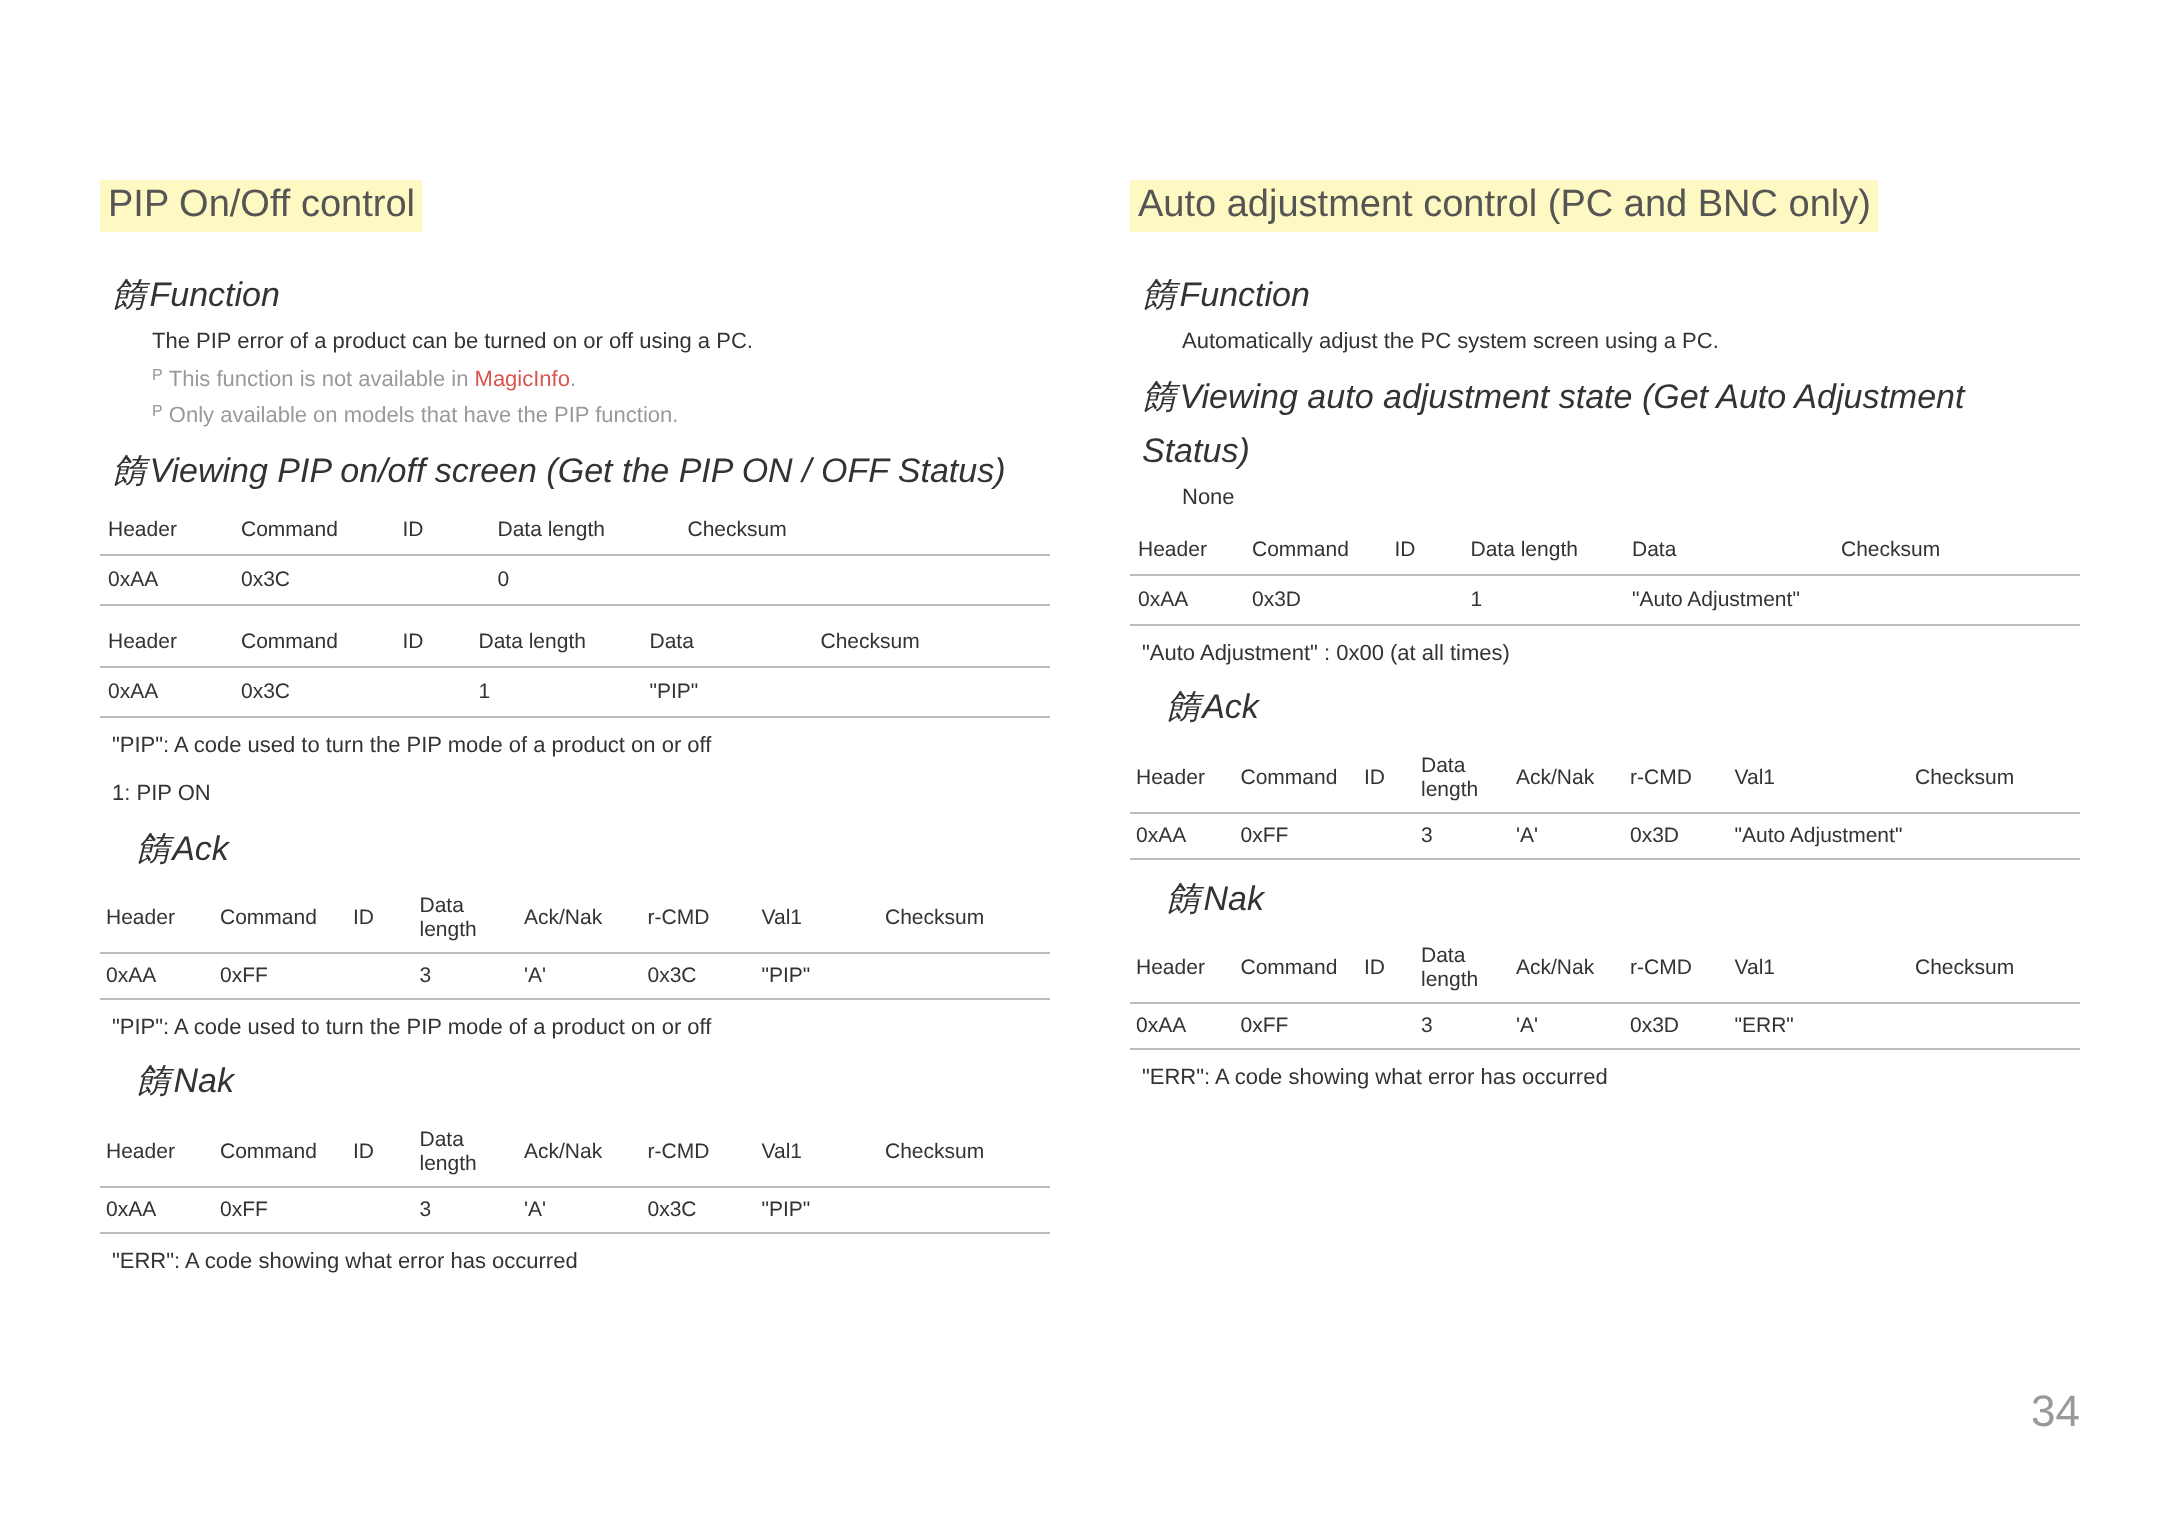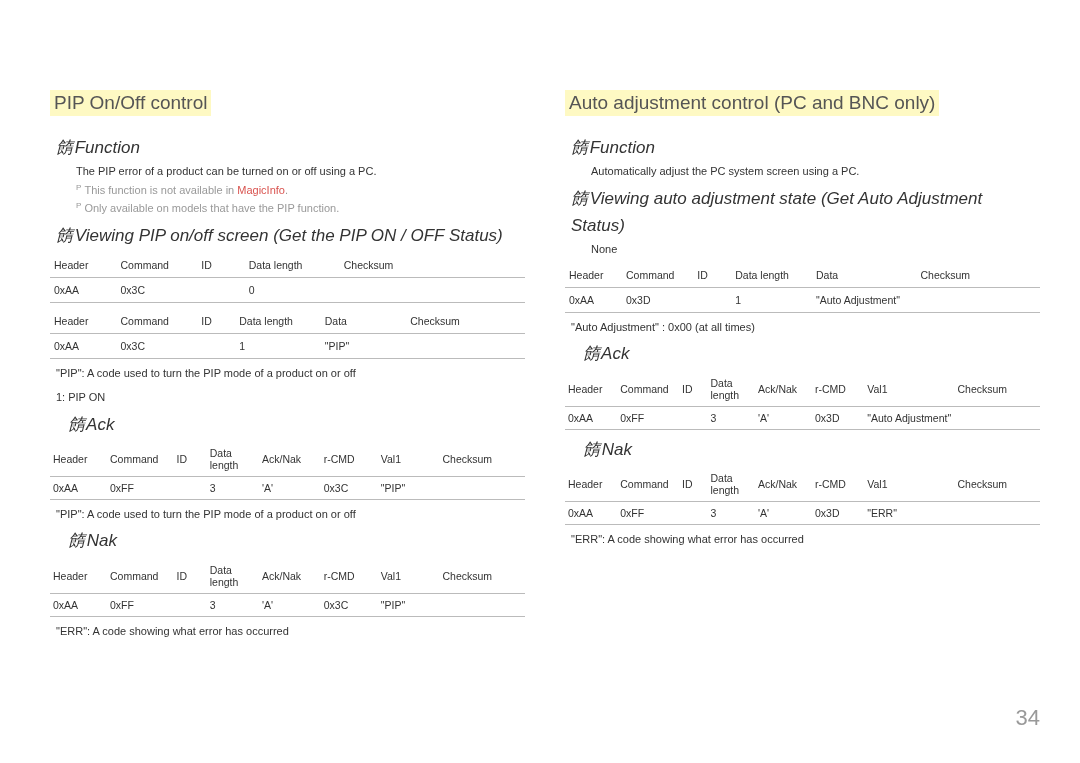--- a/index.html
+++ b/index.html
@@ -66,21 +66,21 @@
     font-weight: 400;
     color: #333;
     word-wrap: break-word;
   }
   th { font-weight: 400; margin-top: 16px; }
   .hr-row td, .hr-row th { border-bottom: 1px solid #bbb; }
   .narrow th, .narrow td { padding: 5px 3px; }
   .page-num {
     position: absolute;
     right: 40px;
-    bottom: 32px;
+    bottom: 44px;
     font-size: 22px;
     color: #999;
   }
   .sub-bullet {
     margin-left: 18px;
   }
 </style>
 </head>
 <body>
 

